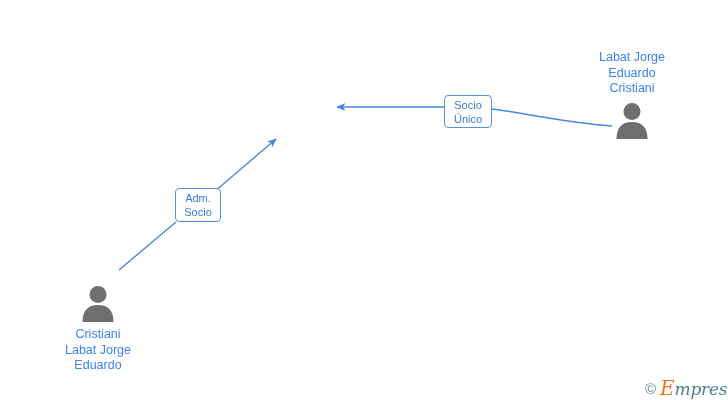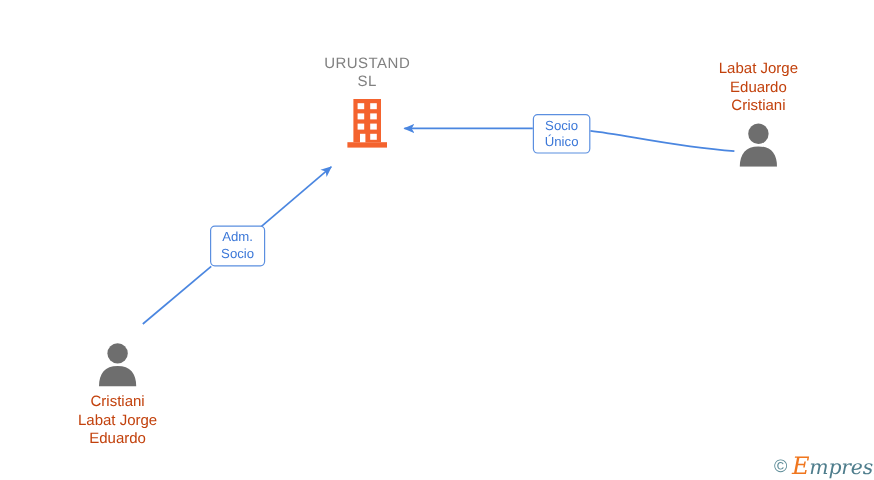--- a/index.html
+++ b/index.html
@@ -52,21 +52,21 @@
   }
   .person-icon {
     width: 40px;
     height: 38px;
     display: block;
     margin: 0 auto;
   }
   .person-label {
     font-size: 12.5px;
     line-height: 15.5px;
-    color: #c2410c;
+    color: #3b82f6;
     white-space: pre-line;
     font-family: "Liberation Sans", sans-serif;
   }
   .person-node.label-above .person-label { margin-bottom: 4px; }
   .person-node.label-below .person-label { margin-top: 5px; }
 
   
   .edge-label {
     position: absolute;
     box-sizing: border-box;
@@ -117,36 +117,20 @@
       </marker>
     </defs>
 
     <path d="M612,126 C560,122 520,112 492,109" fill="none" stroke="#4A86E0" stroke-width="1.4"></path>
     <path d="M444,107 L337,107" fill="none" stroke="#4A86E0" stroke-width="1.4" marker-end="url(#arrowhead)"></path>
 
     <path d="M119,270 L176,222" fill="none" stroke="#4A86E0" stroke-width="1.4"></path>
     <path d="M214,192 L276,139" fill="none" stroke="#4A86E0" stroke-width="1.4" marker-end="url(#arrowhead)"></path>
   </svg>
 
-  <div class="company-node" style="left:226px; top:46px;">
-    <div class="company-label">URUSTAND
-SL</div>
-    <svg class="building-icon" viewBox="0 0 34 42" xmlns="http://www.w3.org/2000/svg">
-      <rect x="5.5" y="0.5" width="23" height="36" fill="#F4632E"></rect>
-      <rect x="0.5" y="36.5" width="33" height="4.5" fill="#F4632E"></rect>
-      <rect x="9" y="4" width="5.5" height="5" fill="#ffffff"></rect>
-      <rect x="19.5" y="4" width="5.5" height="5" fill="#ffffff"></rect>
-      <rect x="9" y="12.5" width="5.5" height="5" fill="#ffffff"></rect>
-      <rect x="19.5" y="12.5" width="5.5" height="5" fill="#ffffff"></rect>
-      <rect x="9" y="21" width="5.5" height="5" fill="#ffffff"></rect>
-      <rect x="19.5" y="21" width="5.5" height="5" fill="#ffffff"></rect>
-      <rect x="11" y="29.5" width="4.5" height="7" fill="#ffffff"></rect>
-      <rect x="19.5" y="29.5" width="5.5" height="5" fill="#ffffff"></rect>
-    </svg>
-  </div>
 
   <div class="person-node label-above" style="left:552px; top:50px;">
     <div class="person-label">Labat Jorge
 Eduardo
 Cristiani</div>
     <svg class="person-icon" viewBox="0 0 40 38" xmlns="http://www.w3.org/2000/svg">
       <circle cx="20" cy="10.5" r="8.5" fill="#6E6E6E"></circle>
       <path d="M20,21 C30.5,21 35.5,27 35.5,38 L4.5,38 C4.5,27 9.5,21 20,21 Z" fill="#6E6E6E"></path>
     </svg>
   </div>

